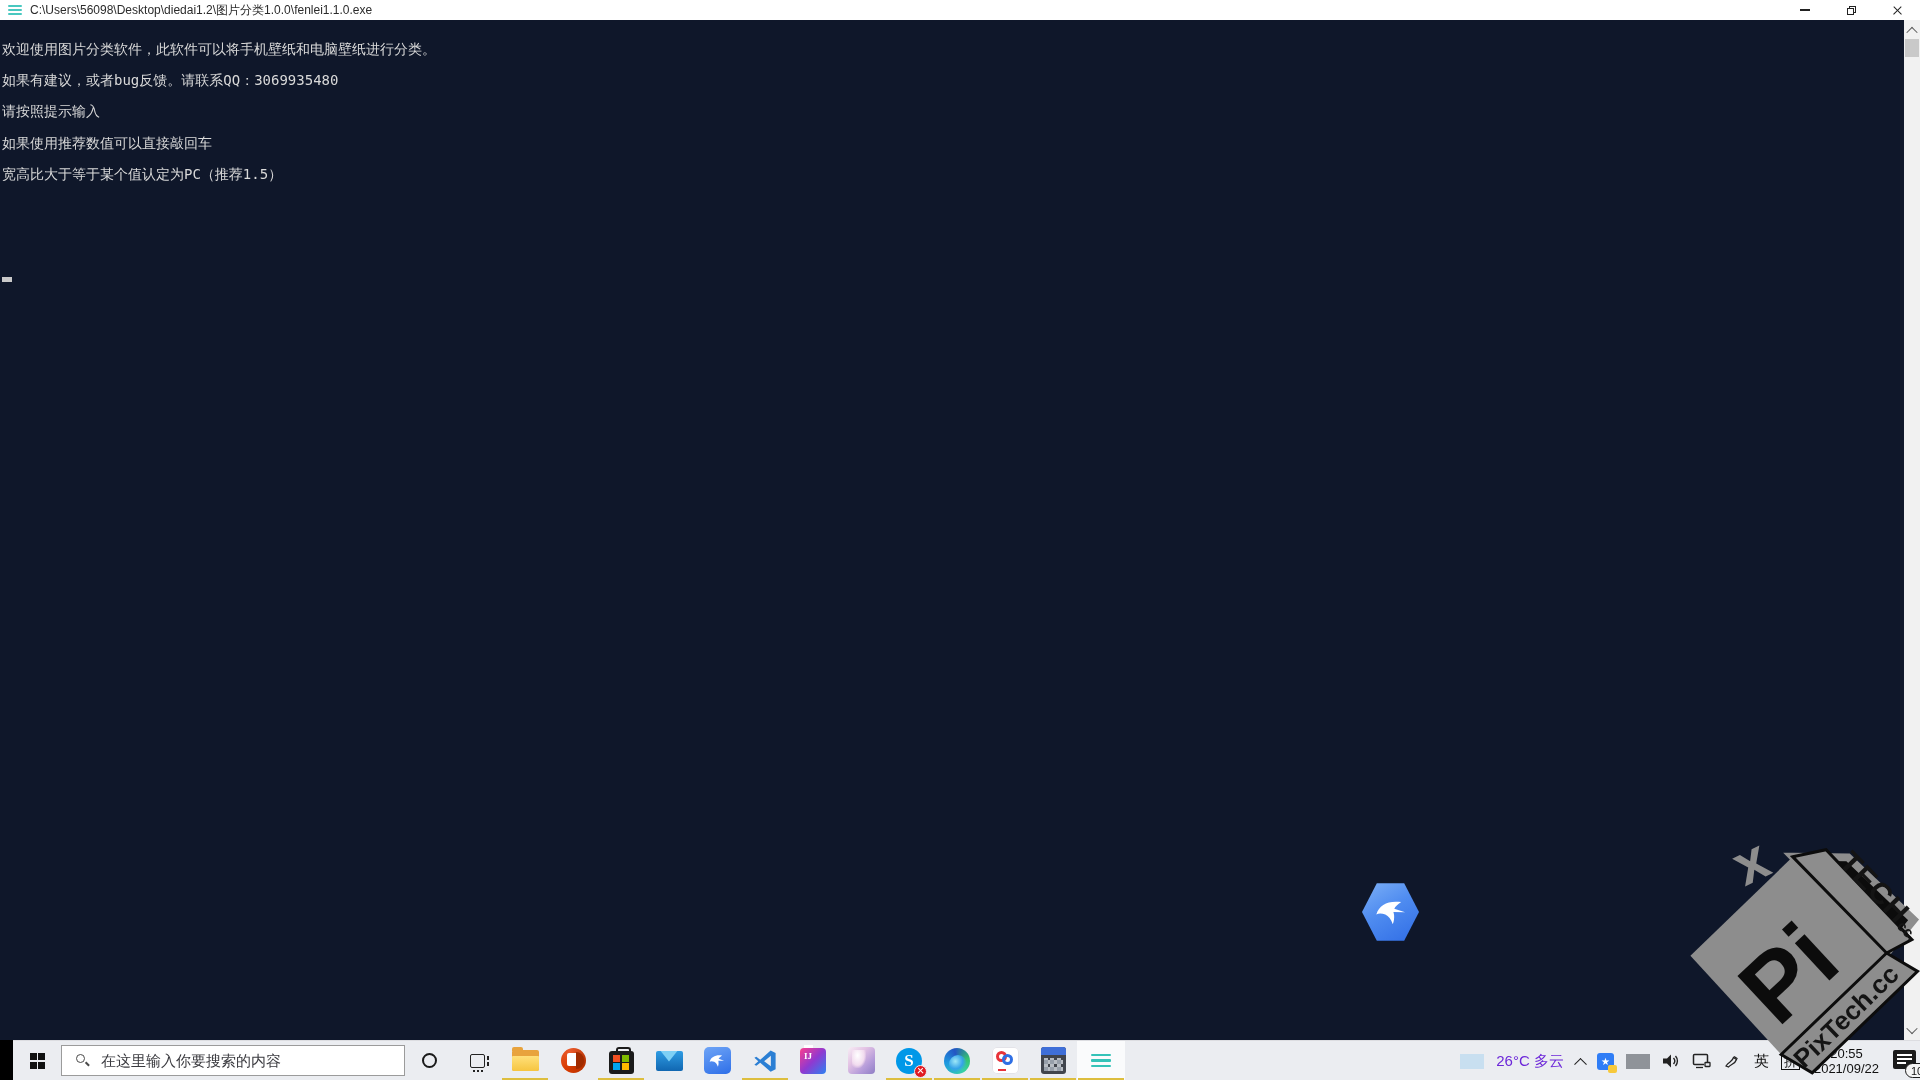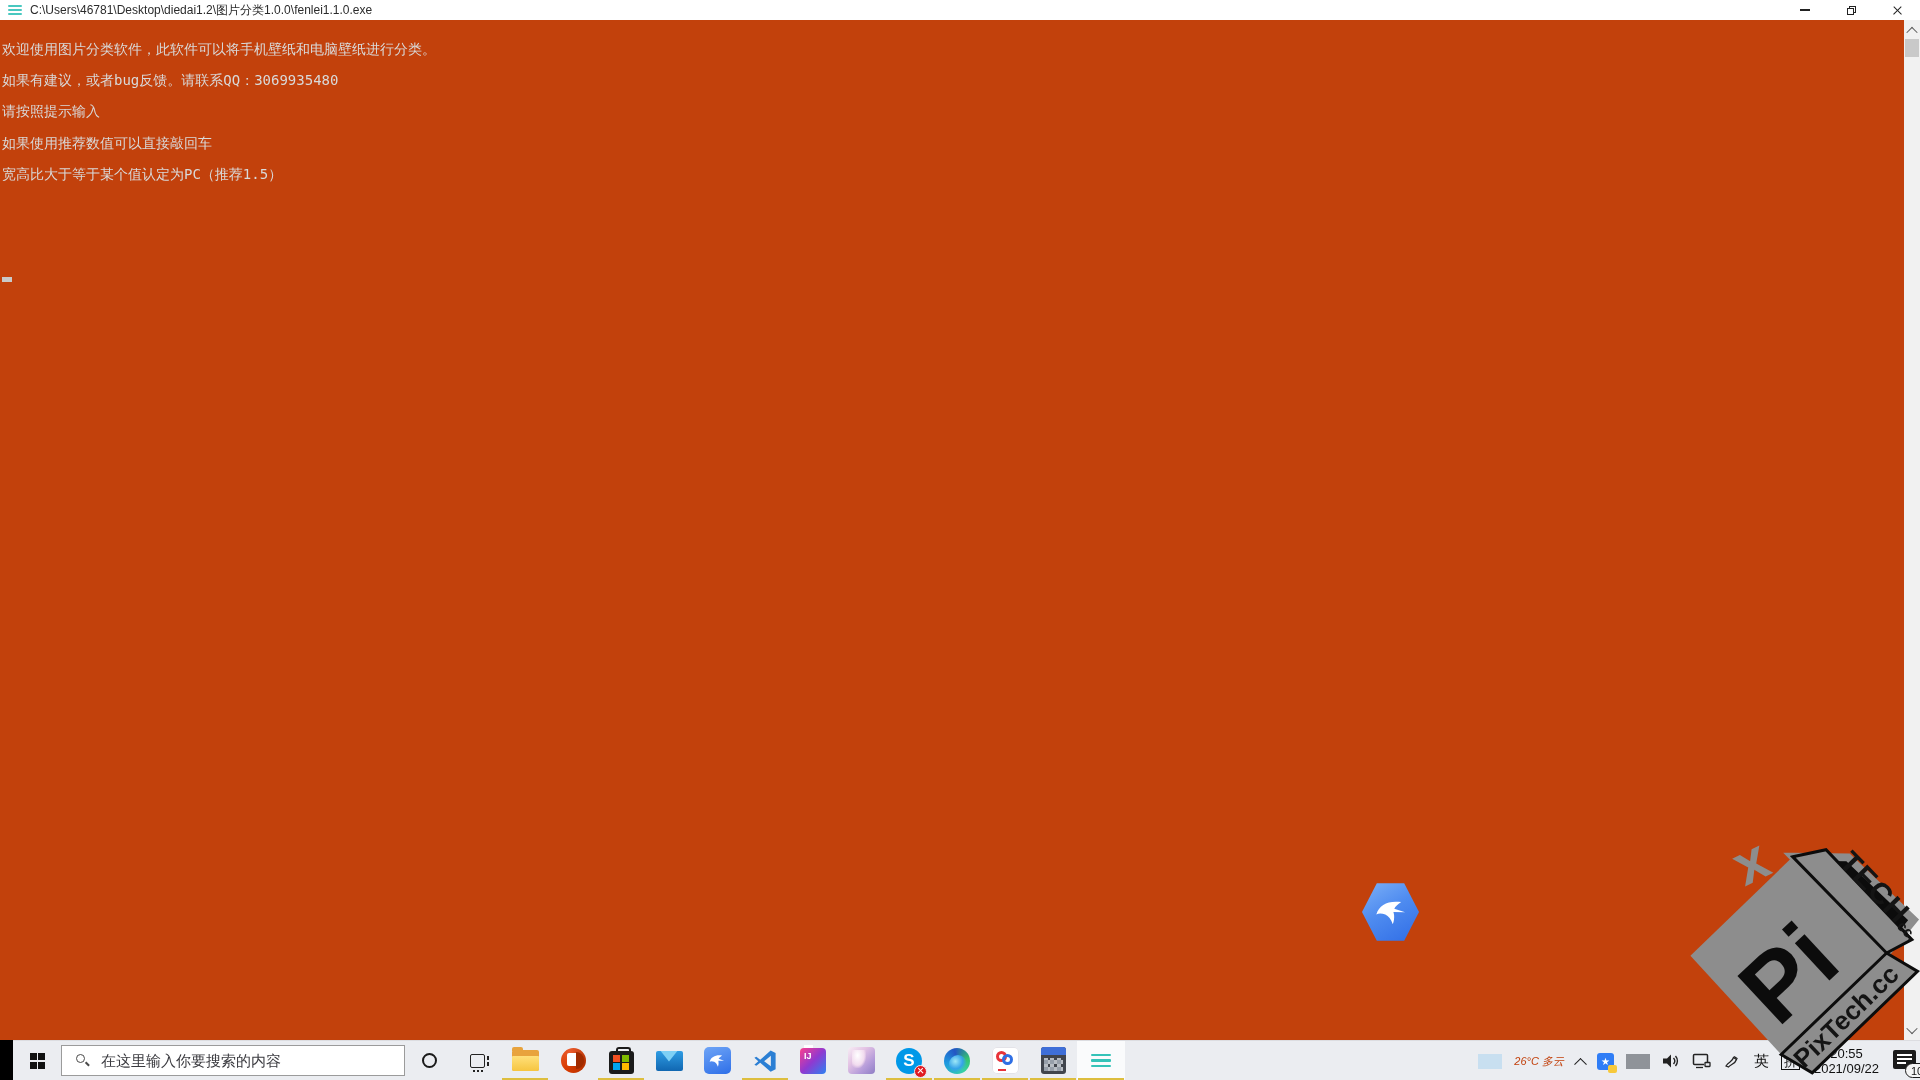--- a/index.html
+++ b/index.html
@@ -16,21 +16,21 @@
   .win-btn { width:46px; height:20px; display:flex; align-items:center; justify-content:center; }
   .glyph-min { width:10px; height:1.4px; background:#222; }
   .glyph-restore { position:relative; width:9px; height:9px; }
   .glyph-restore .b { position:absolute; left:0; bottom:0; width:7px; height:7px; border:1.2px solid #222; background:#fff; }
   .glyph-restore .f { position:absolute; right:0; top:0; width:7px; height:7px; border:1.2px solid #222; }
   .glyph-close { position:relative; width:11px; height:11px; }
   .glyph-close i { position:absolute; top:5px; left:0; width:11px; height:1.3px; background:#222; }
   .glyph-close i:nth-child(1){ transform:rotate(45deg); } .glyph-close i:nth-child(2){ transform:rotate(-45deg); }
 
   
-  #console { position:absolute; top:20px; left:0; width:1904px; height:1020px; background:#c2410c; z-index:1; }
+  #console { position:absolute; top:20px; left:0; width:1904px; height:1020px; background:#0f172a; z-index:1; }
   #console-text { position:absolute; top:14px; left:2px; font-family:"DejaVu Sans Mono", monospace; font-size:14px; color:#d9d9d9; }
   .console-line { height:31.3px; display:flex; align-items:center; white-space:pre; letter-spacing:0; }
   #cursor { position:absolute; top:257px; left:2px; width:10px; height:5px; background:#c9c9c9; }
 
   
   #thunder-float { position:absolute; left:1362px; top:882px; width:57px; height:60px; z-index:5;
     background:linear-gradient(150deg,#7eb1f7 0%,#4f8cf0 45%,#2f6ce5 100%);
     clip-path:polygon(26% 2%, 74% 2%, 100% 50%, 74% 98%, 26% 98%, 0% 50%); }
   #thunder-float svg { position:absolute; left:11px; top:13px; }
 
@@ -47,21 +47,21 @@
   #scrollbar { position:absolute; top:20px; right:0; width:16px; height:1020px; background:#f1f1f1; z-index:10; }
   .scroll-arrow { position:absolute; left:0; width:16px; height:17px; display:flex; align-items:center; justify-content:center; }
   #scroll-up { top:2px; } #scroll-down { bottom:2px; }
   .chev { width:8px; height:8px; border-left:1.8px solid #5a5a5a; border-top:1.8px solid #5a5a5a; }
   #scroll-up .chev { transform:rotate(45deg) translate(1px,1px); }
   #scroll-down .chev { transform:rotate(225deg) translate(1px,1px); }
   #scroll-thumb { position:absolute; top:19px; left:1px; width:14px; height:18px; background:#c9c9c9; }
 
   
   #taskbar { position:absolute; bottom:0; left:13px; width:1920px; height:40px; background:#ebedf1; border-top:1px solid #dcdde1; display:flex; align-items:center; z-index:20; }
-  .tb-btn { height:40px; display:flex; align-items:center; justify-content:center; position:relative; flex:none; }
+  .tb-btn { height:40px; display:flex; align-items:center; justify-content:center; position:relative; flex:none;font-family:Liberation Serif, serif; }
   .app-btn { width:48px; }
   .app-btn.running::after { content:""; position:absolute; bottom:0; left:1px; right:1px; height:3px; background:#ddbe3e; }
   .app-btn.active { background:#fafbfc; }
 
   #start-btn { width:48px; }
   .win-logo { width:15px; height:15px; display:grid; grid-template-columns:7px 7px; grid-template-rows:7px 7px; gap:1.5px; }
   .win-logo i { background:#111; }
 
   #search-box { width:344px; height:31px; margin-left:0; background:#fff; border:1px solid #9b9b9b; display:flex; align-items:center; flex:none; }
   .magnifier { position:relative; width:16px; height:16px; margin:0 10px 0 13px; flex:none; }
@@ -133,21 +133,21 @@
                  repeating-linear-gradient(0deg,#ced3da 0 4px,transparent 4px 6.5px);
       background-blend-mode:multiply; opacity:.85; }
 
   .ico-console-bars { width:20px; height:14px; position:relative; }
   .ico-console-bars i { position:absolute; left:0; width:20px; height:2.6px; background:#35c3b8; border-radius:1px; }
   .ico-console-bars i:nth-child(1){ top:0; } .ico-console-bars i:nth-child(2){ top:5.5px; } .ico-console-bars i:nth-child(3){ top:11px; }
 
   
   #tray { position:absolute; right:0; top:0; height:40px; display:flex; align-items:center; }
   .tray-item { height:40px; display:flex; align-items:center; justify-content:center; padding:0 6px; flex:none; }
-  .weather-text { font-size:11px; color:#c2410c; white-space:nowrap;font-style:italic; }
+  .weather-text { font-size:15px; color:#6d28d9; white-space:nowrap; }
   .cloud { width:24px; height:15px; position:relative; }
   .cloud::before { content:""; position:absolute; left:3px; top:0px; width:11px; height:11px; border-radius:50%; background:inherit; }
   .cloud::after { content:""; position:absolute; left:0; top:5px; width:22px; height:10px; border-radius:8px; background:inherit; }
   .cloud-blue { background:#c8dff0; filter:drop-shadow(0 0 0.5px #8fb2cc); }
   .cloud-gray { background:#8f9399; }
   .chev-up { width:9px; height:9px; border-left:1.8px solid #222; border-top:1.8px solid #222; transform:rotate(45deg) translate(2px,2px); }
   .ico-translate { width:17px; height:17px; border-radius:3px; background:#2f7df6; position:relative; color:#fff; font-size:10px; display:flex; align-items:center; justify-content:center; }
   .ico-translate::after { content:""; position:absolute; right:-3px; bottom:-3px; width:9px; height:8px; background:#f7c93c; border-radius:2px; }
   .lang-text { font-size:15px; color:#111; }
   .ime-box { font-size:13px; color:#111; border:1.6px solid #111; padding:0 2px; line-height:15px; }
@@ -160,21 +160,21 @@
 </style>
 </head>
 <body>
 
 <header id="titlebar">
   <span class="menu-bars">
       <i></i>
       <i></i>
       <i></i>
     </span>
-  <span id="title-text">C:\Users\46781\Desktop\diedai1.2\图片分类1.0.0\fenlei1.1.0.exe</span>
+  <span id="title-text">C:\Users\56098\Desktop\diedai1.2\图片分类1.0.0\fenlei1.1.0.exe</span>
   <div id="win-controls">
     <div class="win-btn">
         <span class="glyph-min"></span>
       </div>
     <div class="win-btn">
         <span class="glyph-restore">
           <span class="f"></span>
           <span class="b"></span>
         </span>
       </div>

